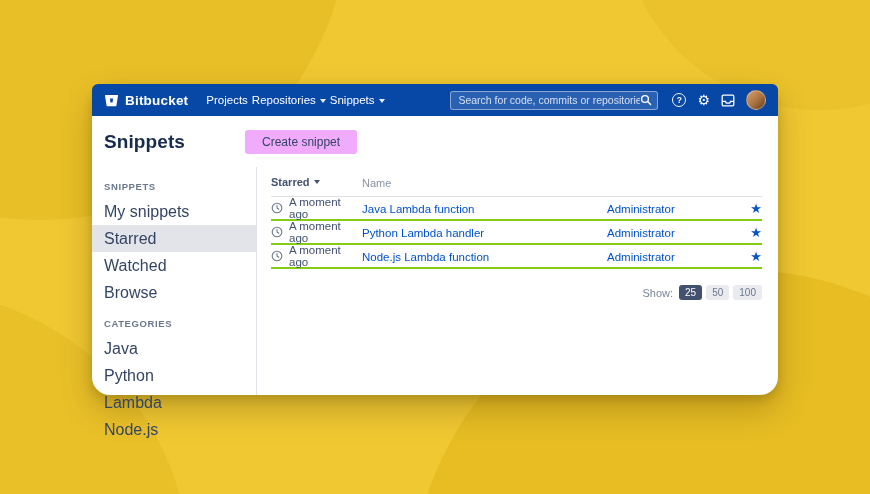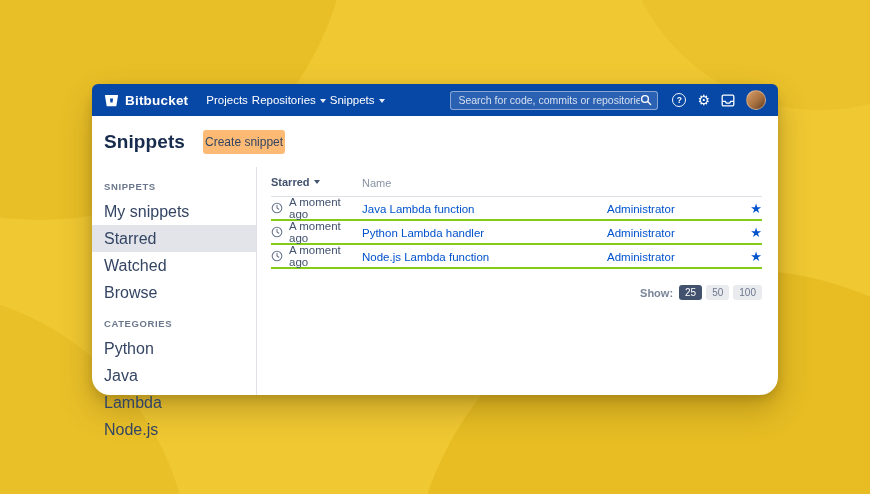--- a/index.html
+++ b/index.html
@@ -58,22 +58,22 @@
     width:20px; height:20px; border-radius:50%; cursor:pointer;
     background:linear-gradient(135deg,#d9a06b 0%, #a9713f 55%, #5f3c22 100%);
     border:1px solid rgba(255,255,255,.35);
   }
 
   
   .title-row { display:flex; align-items:center; gap:18px; padding:14px 24px 13px 12px; }
   .page-title { font-size:19px; font-weight:700; color:#172B4D; letter-spacing:.1px; }
   .create-btn {
     border:none; cursor:pointer; font-family:"Liberation Sans", sans-serif;
-    background:#fdba74; color:#344563; font-size:12px;
-    padding:5px 2px; border-radius:3px; line-height:1.2;
+    background:#f0abfc; color:#344563; font-size:12px;
+    padding:5px 17px; border-radius:3px; line-height:1.2;margin-left:42px;
   }
 
   
   .content { flex:1; display:flex; min-height:0; }
   .sidebar { width:165px; flex:0 0 165px; border-right:1px solid #DFE1E6; padding:10px 0 16px; }
   .side-heading {
     font-size:9.5px; font-weight:700; letter-spacing:.6px; text-transform:uppercase;
     color:#6B778C; padding:4px 12px 6px;
   }
   .side-heading.second { margin-top:8px; }
@@ -90,21 +90,21 @@
   .th-sort { font-size:11px; color:#42526E; font-weight:700; display:flex; align-items:center; gap:4px; cursor:pointer; }
   .sort-caret { width:0; height:0; border-left:3.5px solid transparent; border-right:3.5px solid transparent; border-top:4px solid #42526E; }
 
   .trow { display:flex; align-items:center; height:24px; border-bottom:2px solid #84cc16; }
   .time-text { font-size:11.5px; color:#42526E; }
   .clock { margin-right:6px; display:flex; align-items:center; }
   .cell-link { font-size:11.5px; color:#0052CC; text-decoration:none; cursor:pointer; }
   .star-glyph { font-size:13px; color:#0052CC; cursor:pointer; line-height:1; }
 
   .show-row { margin-top:16px; display:flex; justify-content:flex-end; align-items:center; gap:4px; }
-  .show-label { font-size:11px; color:#7A869A; margin-right:2px;font-weight:bold; }
+  .show-label { font-size:11px; color:#7A869A; margin-right:2px; }
   .pill {
     font-size:10px; padding:2px 6px; border-radius:3px; cursor:pointer;
     background:#E9EBEF; color:#6B778C;
   }
   .pill.selected { background:#42526E; color:#fff; }
 </style>
 </head>
 <body>
 
 <div class="blob blob-tl"></div>
@@ -170,22 +170,22 @@
   <div class="content">
 
     <aside class="sidebar">
       <div class="side-heading">Snippets</div>
       <div class="side-item">My snippets</div>
       <div class="side-item selected">Starred</div>
       <div class="side-item">Watched</div>
       <div class="side-item">Browse</div>
 
       <div class="side-heading second">Categories</div>
+      <div class="side-item">Java</div>
       <div class="side-item">Python</div>
-      <div class="side-item">Java</div>
       <div class="side-item">Lambda</div>
       <div class="side-item">Node.js</div>
     </aside>
 
     <main class="table-area">
 
       <div class="thead">
         <div class="col-time">
           <span class="th-sort">
             <span>Starred</span>

